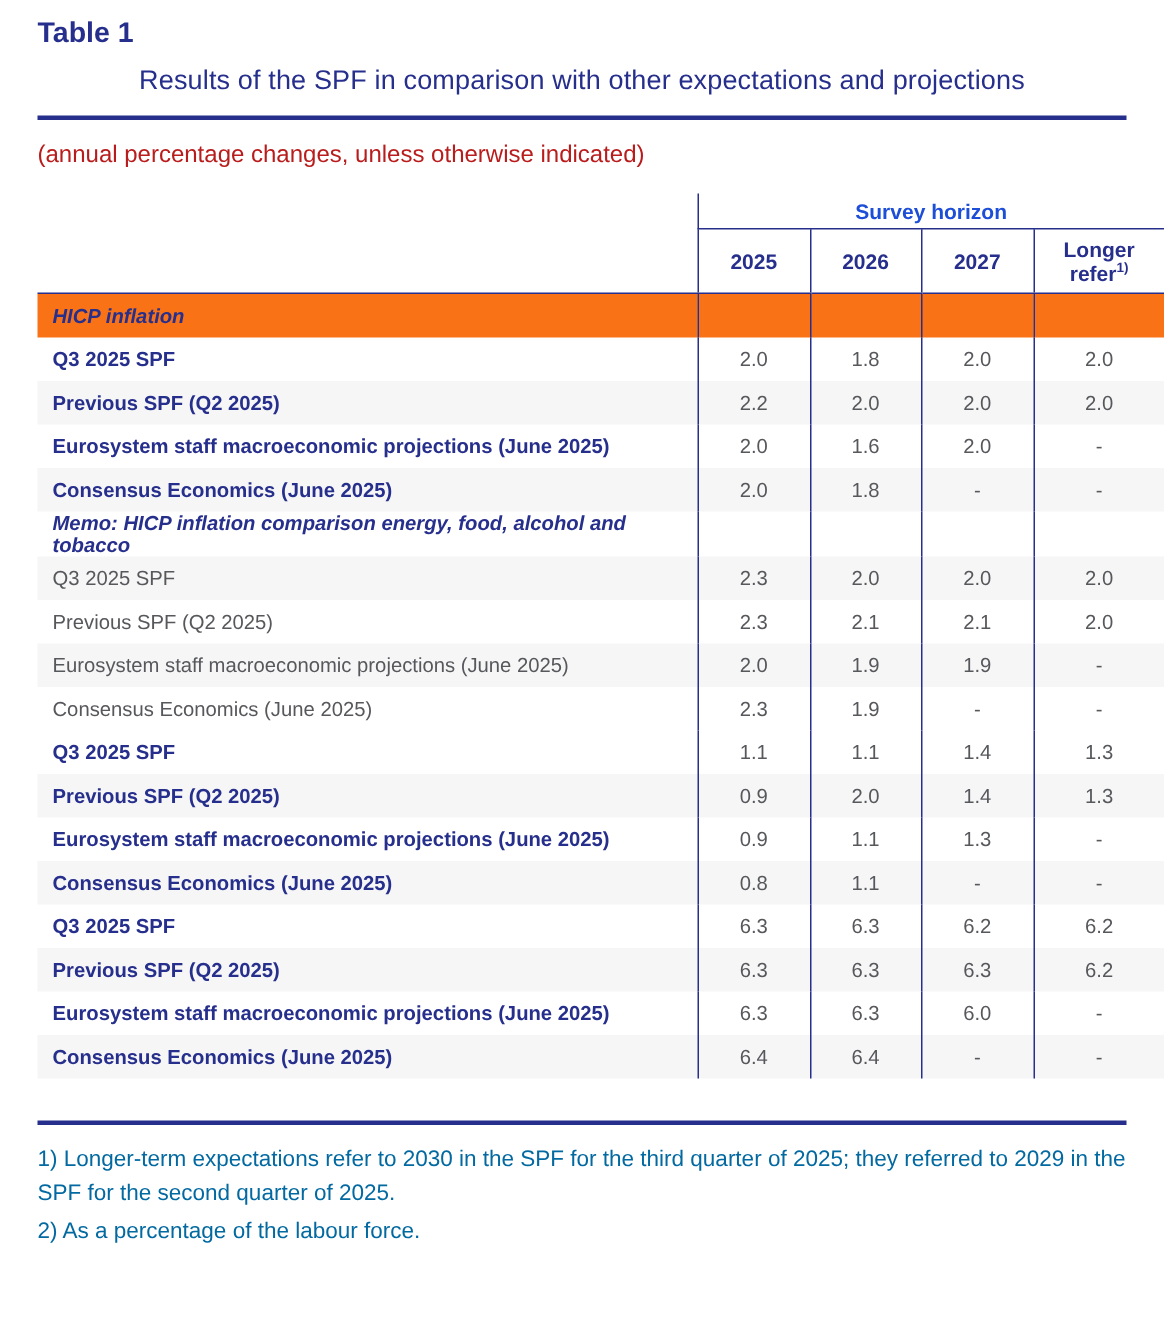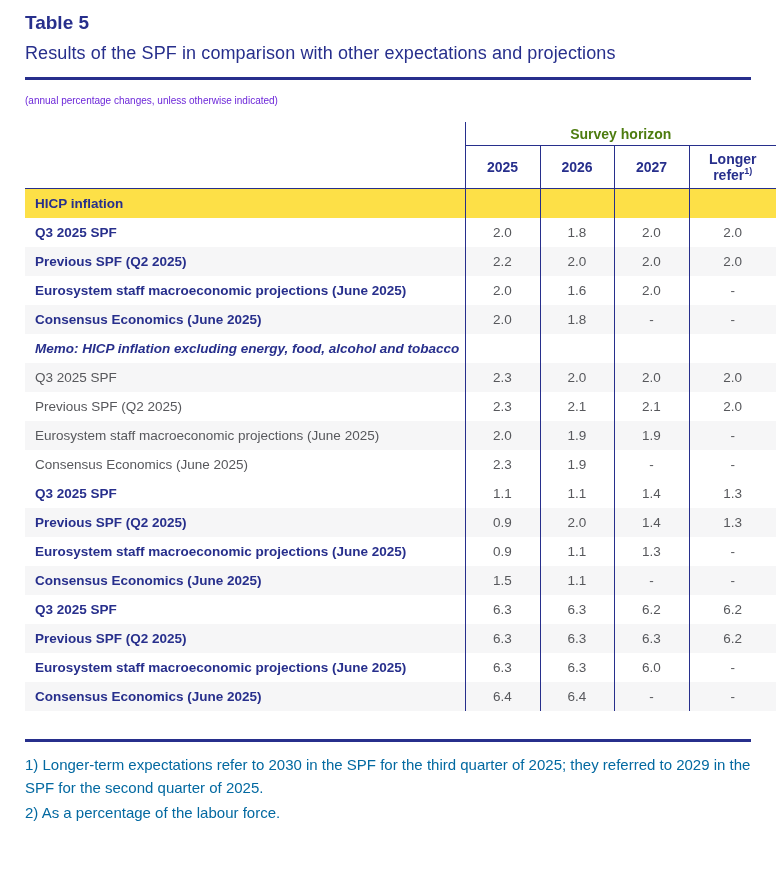--- a/index.html
+++ b/index.html
@@ -9,73 +9,74 @@
     -webkit-font-smoothing:antialiased;
   }
   .page{padding:12px 25px 0 25px;width:726px;}
 
   h1.table-label{
     margin:0 0 9px 0;font-size:19px;font-weight:700;color:#272f8c;
   }
   h2.page-title{
     margin:0 0 13px 0;font-size:18px;font-weight:400;color:#272f8c;
     letter-spacing:.1px;
+    text-align:center;
   }
   .title-rule{height:3px;background:#272f8c;margin:0 0 15px 0;width:726px;}
-  .units-note{font-size:10px;color:#6d28d9;margin:0 0 16px 0;}
+  .units-note{font-size:16px;color:#b91c1c;margin:0 0 16px 0;}
 
   table.spf{
     border-collapse:collapse;table-layout:fixed;
     width:751px;margin-left:0;
   }
   col.c-label{width:440px;}
   col.c-v1{width:75px;}
   col.c-v2{width:74px;}
   col.c-v3{width:75px;}
   col.c-v4{width:87px;}
 
   td,th{padding:0;vertical-align:middle;}
 
   thead .survey{
     border-left:1px solid #272f8c;border-bottom:1.5px solid #272f8c;
-    text-align:center;font-weight:700;font-size:14px;color:#4d7c0f;
+    text-align:center;font-weight:700;font-size:14px;color:#1d4ed8;
     height:23px;
   }
   thead tr.years td{
     height:42px;border-bottom:1.5px solid #272f8c;
   }
   thead tr.years td.val{
     border-left:1px solid #272f8c;text-align:center;
     font-weight:700;font-size:14px;color:#272f8c;line-height:1.15;
   }
   sup{font-size:9px;line-height:0;}
 
   tbody td{height:29px;font-size:13.5px;}
   tbody td.lbl{padding-left:10px;text-align:left;}
   tbody td.val{
     border-left:1px solid #272f8c;text-align:center;color:#57585c;
   }
-  tr.section-row td{background:#fde047;}
+  tr.section-row td{background:#f97316;font-style:italic;}
   tr.section-row td.lbl{color:#272f8c;font-weight:700;}
   tr.data-row.stripe td{background:#f6f6f7;}
   tr.data-row.bold td.lbl{color:#272f8c;font-weight:700;}
   tr.data-row.memo td.lbl{color:#272f8c;font-weight:700;font-style:italic;}
   tr.data-row.plain td.lbl{color:#57585c;font-weight:400;}
 
   .foot-rule{height:3px;background:#272f8c;margin:28px 0 12px 0;width:726px;}
   .footnotes p{
     margin:0 0 3px 0;font-size:15px;line-height:1.5;color:#0369a1;width:726px;
   }
 </style>
 </head>
 <body>
 
 <div class="page">
 
-  <h1 class="table-label">Table 5</h1>
+  <h1 class="table-label">Table 1</h1>
   <h2 class="page-title">Results of the SPF in comparison with other expectations and projections</h2>
   <div class="title-rule"></div>
   <div class="units-note">(annual percentage changes, unless otherwise indicated)</div>
 
   <table class="spf">
     <colgroup>
       <col class="c-label">
         <col class="c-v1">
         <col class="c-v2">
         <col class="c-v3">
@@ -124,21 +125,21 @@
           <td class="val">-</td>
         </tr>
         <tr class="data-row bold stripe">
           <td class="lbl">Consensus Economics (June 2025)</td>
           <td class="val">2.0</td>
           <td class="val">1.8</td>
           <td class="val">-</td>
           <td class="val">-</td>
         </tr>
         <tr class="data-row memo">
-          <td class="lbl">Memo: HICP inflation excluding energy, food, alcohol and tobacco</td>
+          <td class="lbl">Memo: HICP inflation comparison energy, food, alcohol and tobacco</td>
           <td class="val"></td>
           <td class="val"></td>
           <td class="val"></td>
           <td class="val"></td>
         </tr>
         <tr class="data-row plain stripe">
           <td class="lbl">Q3 2025 SPF</td>
           <td class="val">2.3</td>
           <td class="val">2.0</td>
           <td class="val">2.0</td>
@@ -181,21 +182,21 @@
         </tr>
         <tr class="data-row bold">
           <td class="lbl">Eurosystem staff macroeconomic projections (June 2025)</td>
           <td class="val">0.9</td>
           <td class="val">1.1</td>
           <td class="val">1.3</td>
           <td class="val">-</td>
         </tr>
         <tr class="data-row bold stripe">
           <td class="lbl">Consensus Economics (June 2025)</td>
-          <td class="val">1.5</td>
+          <td class="val">0.8</td>
           <td class="val">1.1</td>
           <td class="val">-</td>
           <td class="val">-</td>
         </tr>
         <tr class="data-row bold">
           <td class="lbl">Q3 2025 SPF</td>
           <td class="val">6.3</td>
           <td class="val">6.3</td>
           <td class="val">6.2</td>
           <td class="val">6.2</td>

